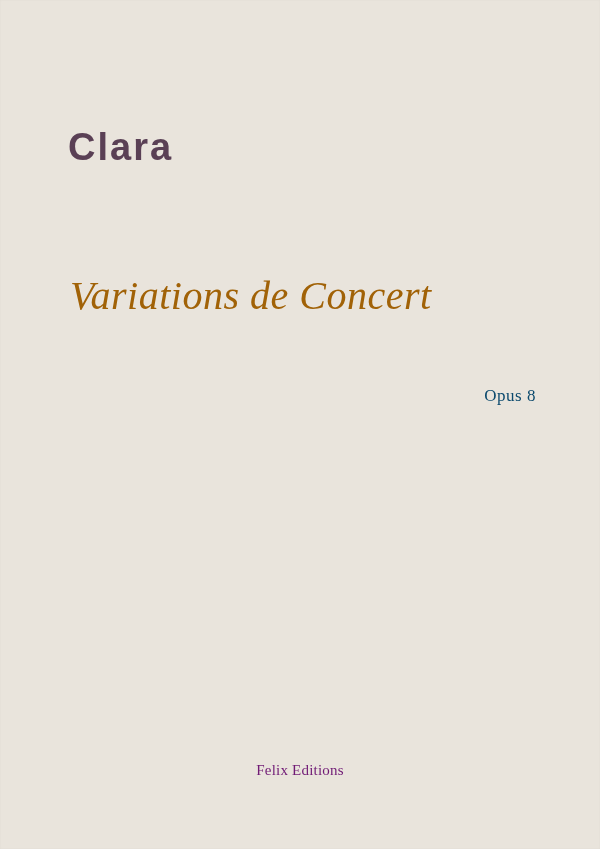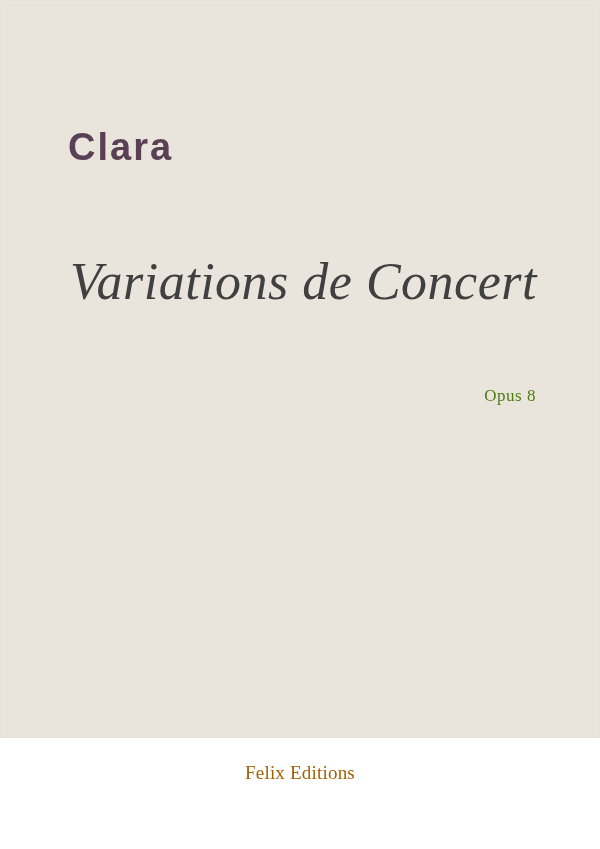--- a/index.html
+++ b/index.html
@@ -10,21 +10,21 @@
   body {
     width: 600px;
     height: 849px;
     overflow: hidden;
     font-family: "Liberation Sans", sans-serif;
   }
 
   #page {
     position: relative;
     width: 600px;
-    height: 738px;
+    height: 849px;
     background: #e9e4dc;
     box-sizing: border-box;
   }
 
   
   #page::after {
     content: "";
     position: absolute;
     inset: 0;
     pointer-events: none;
@@ -51,36 +51,36 @@
     font-size: 62px;
     font-weight: bold;
     letter-spacing: 7px;
     color: #5a4055;
     line-height: 1;
   }
 
   .work-title {
     position: absolute;
     left: 70px;
-    top: 256px;
+    top: 276px;
     font-family: "Liberation Serif", serif;
     font-style: italic;
-    font-size: 52px;
-    color: #404040;
+    font-size: 40px;
+    color: #a16207;
     line-height: 1;
     letter-spacing: 0.5px;
   }
 
   .opus {
     position: absolute;
     right: 64px;
     top: 386px;
     font-family: "Liberation Serif", serif;
     font-size: 17px;
-    color: #4d7c0f;
+    color: #0c4a6e;
     letter-spacing: 0.5px;
   }
 
   .urtext {
     position: absolute;
     left: 0;
     right: 0;
     top: 636px;
     text-align: center;
     font-family: "Liberation Serif", serif;
@@ -89,22 +89,22 @@
     color: #4a4047;
   }
 
   .publisher {
     position: absolute;
     left: 0;
     right: 0;
     top: 762px;
     text-align: center;
     font-family: "Liberation Serif", serif;
-    font-size: 19px;
-    color: #a16207;
+    font-size: 15px;
+    color: #701a75;
     letter-spacing: 0.2px;
   }
 </style>
 </head>
 <body>
 
 <div id="page">
 
   <div class="composer-first">Clara</div>
 

